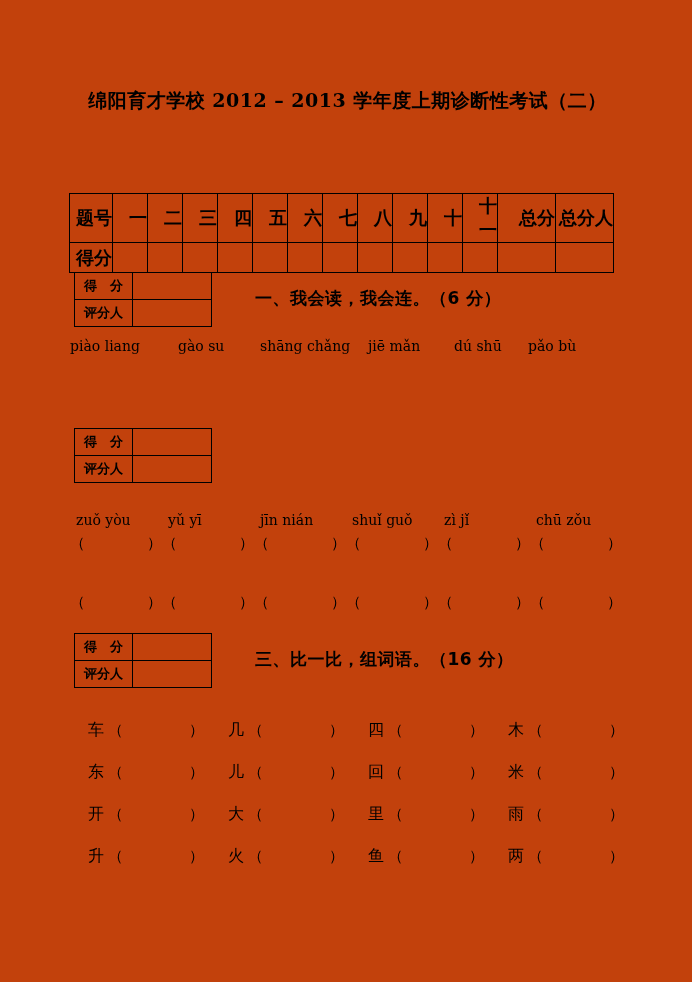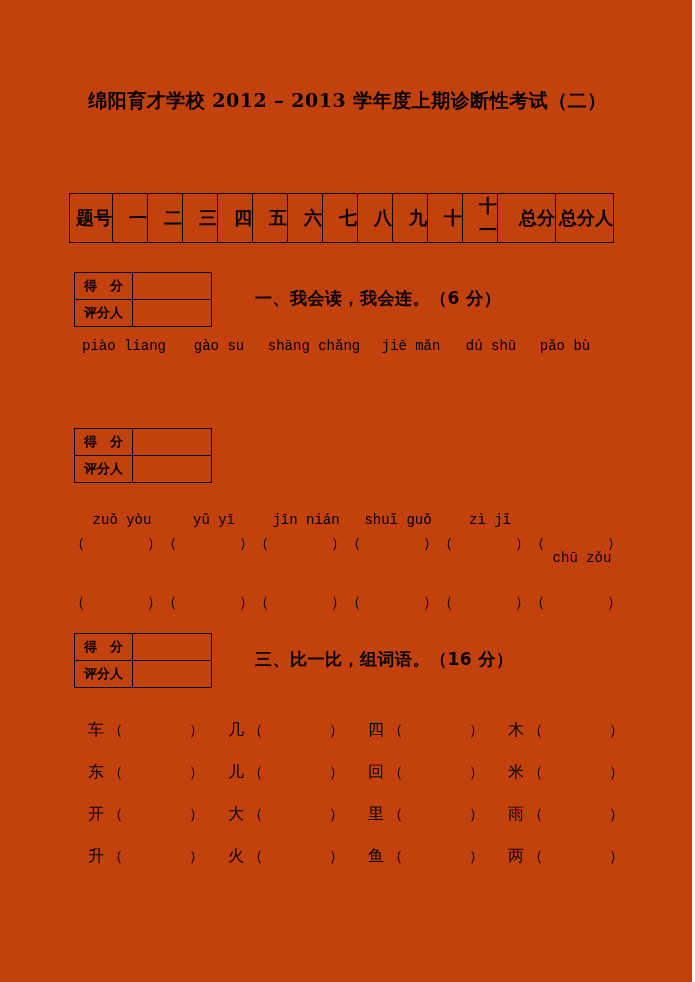--- a/index.html
+++ b/index.html
@@ -110,22 +110,21 @@
 
   
   .pinyin-row {
     position: absolute;
     display: flex;
     font-family: "DejaVu Serif", "Liberation Serif", serif;
     font-size: 14px;
     white-space: nowrap;
   }
   .pinyin-row .cell {
-    text-align: center;
-    font-family: Liberation Mono, monospace;
+    text-align: left;
   }
   .word-row {
     position: absolute;
     display: flex;
     font-family: "DejaVu Serif", "Liberation Serif", serif;
     font-size: 15px;
     white-space: nowrap;
   }
   .word-row .cell {
     text-align: center;
@@ -204,20 +203,36 @@
       <td class="num-col">五</td>
       <td class="num-col">六</td>
       <td class="num-col">七</td>
       <td class="num-col">八</td>
       <td class="num-col">九</td>
       <td class="num-col">十</td>
       <td class="num-col">十一</td>
       <td class="wide-col">总分</td>
       <td class="wide-col">总分人</td>
     </tr>
+    <tr>
+      <td class="head-label">得分</td>
+      <td class="num-col"></td>
+      <td class="num-col"></td>
+      <td class="num-col"></td>
+      <td class="num-col"></td>
+      <td class="num-col"></td>
+      <td class="num-col"></td>
+      <td class="num-col"></td>
+      <td class="num-col"></td>
+      <td class="num-col"></td>
+      <td class="num-col"></td>
+      <td class="num-col"></td>
+      <td class="wide-col"></td>
+      <td class="wide-col"></td>
+    </tr>
   </tbody>
     </table>
 
   <table class="grade-box" style="left:74px; top:272px;">
     <tbody>
         <tr>
       <td class="gb-label">得　分</td>
       <td class="gb-blank"></td>
     </tr>
     <tr>
@@ -252,21 +267,21 @@
   </tbody>
     </table>
 
 
   <div class="pinyin-row" style="left:76px; top:512px;">
     <div class="cell" style="width:92px;">zuǒ yòu</div>
     <div class="cell" style="width:92px;">yǔ yī</div>
     <div class="cell" style="width:92px;">jīn nián</div>
     <div class="cell" style="width:92px;">shuǐ guǒ</div>
     <div class="cell" style="width:92px;">zì jǐ</div>
-    <div class="cell" style="width:92px;margin-top:38px;">chū zǒu</div>
+    <div class="cell" style="width:92px;">chū zǒu</div>
   </div>
   <div class="bracket-row" style="left:70px; top:534px;">
     <div class="cell" style="width:92px;">
       <span>（</span>
       <span>）</span>
     </div>
     <div class="cell" style="width:92px;">
       <span>（</span>
       <span>）</span>
     </div>

